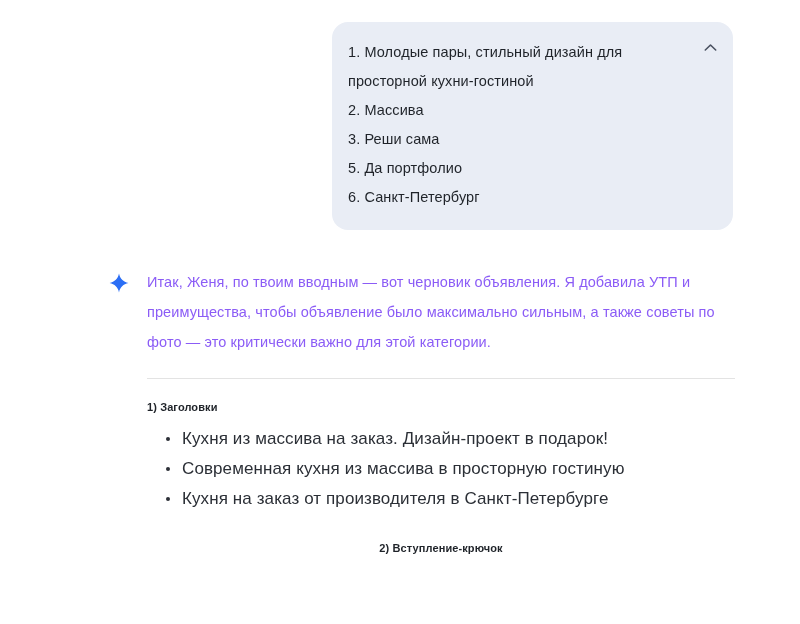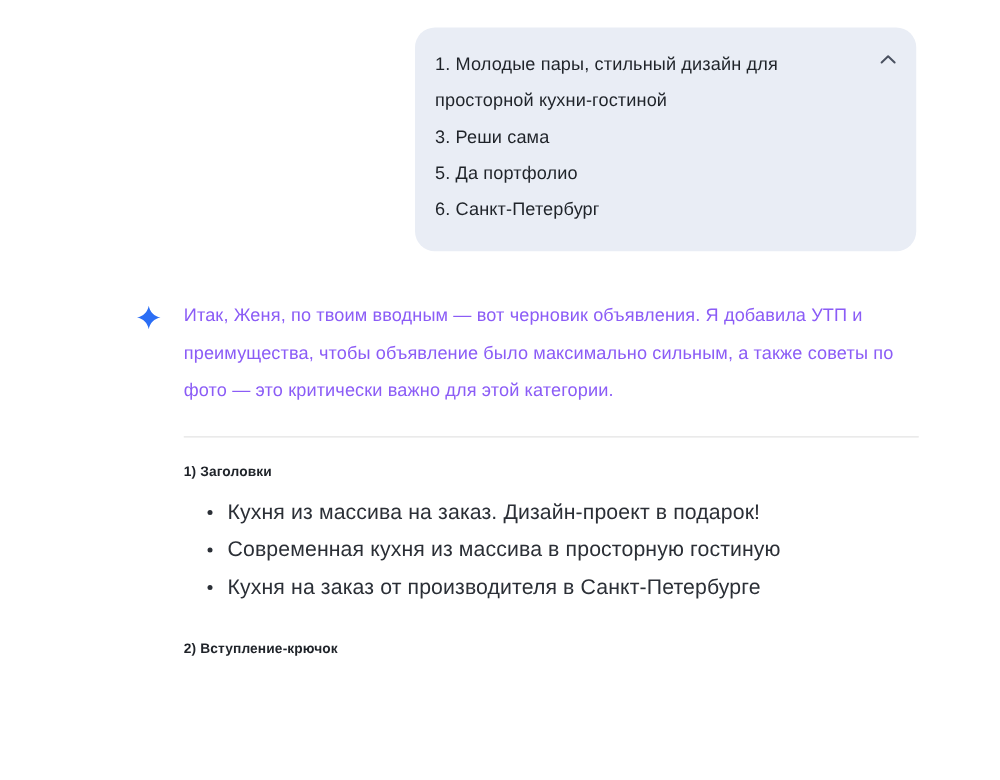--- a/index.html
+++ b/index.html
@@ -117,31 +117,32 @@
   .bullet-list li .dot {
     position: absolute;
     left: 19px;
     top: 13px;
     width: 4px;
     height: 4px;
     border-radius: 50%;
     background: #2b2f36;
   }
 
-  .heading-2 { margin-top: 28px; }
+  .heading-2 { margin-top: 28px; text-align: center; }
 </style>
 </head>
 <body>
 
 <div class="chat">
 
   <div class="user-row">
     <div class="user-bubble">
 
       <div class="bubble-line">1. Молодые пары, стильный дизайн для просторной кухни-гостиной</div>
+      <div class="bubble-line">2. Массива</div>
       <div class="bubble-line">3. Реши сама</div>
       <div class="bubble-line">5. Да портфолио</div>
       <div class="bubble-line">6. Санкт-Петербург</div>
 
       <div class="collapse-btn">
         <span>
           <svg width="13" height="9" viewBox="0 0 13 9" aria-hidden="true">
             <path d="M1.3 7 L6.5 2 L11.7 7" fill="none" stroke="#4a5160" stroke-width="1.6" stroke-linecap="round" stroke-linejoin="round"></path>
           </svg>
         </span>

